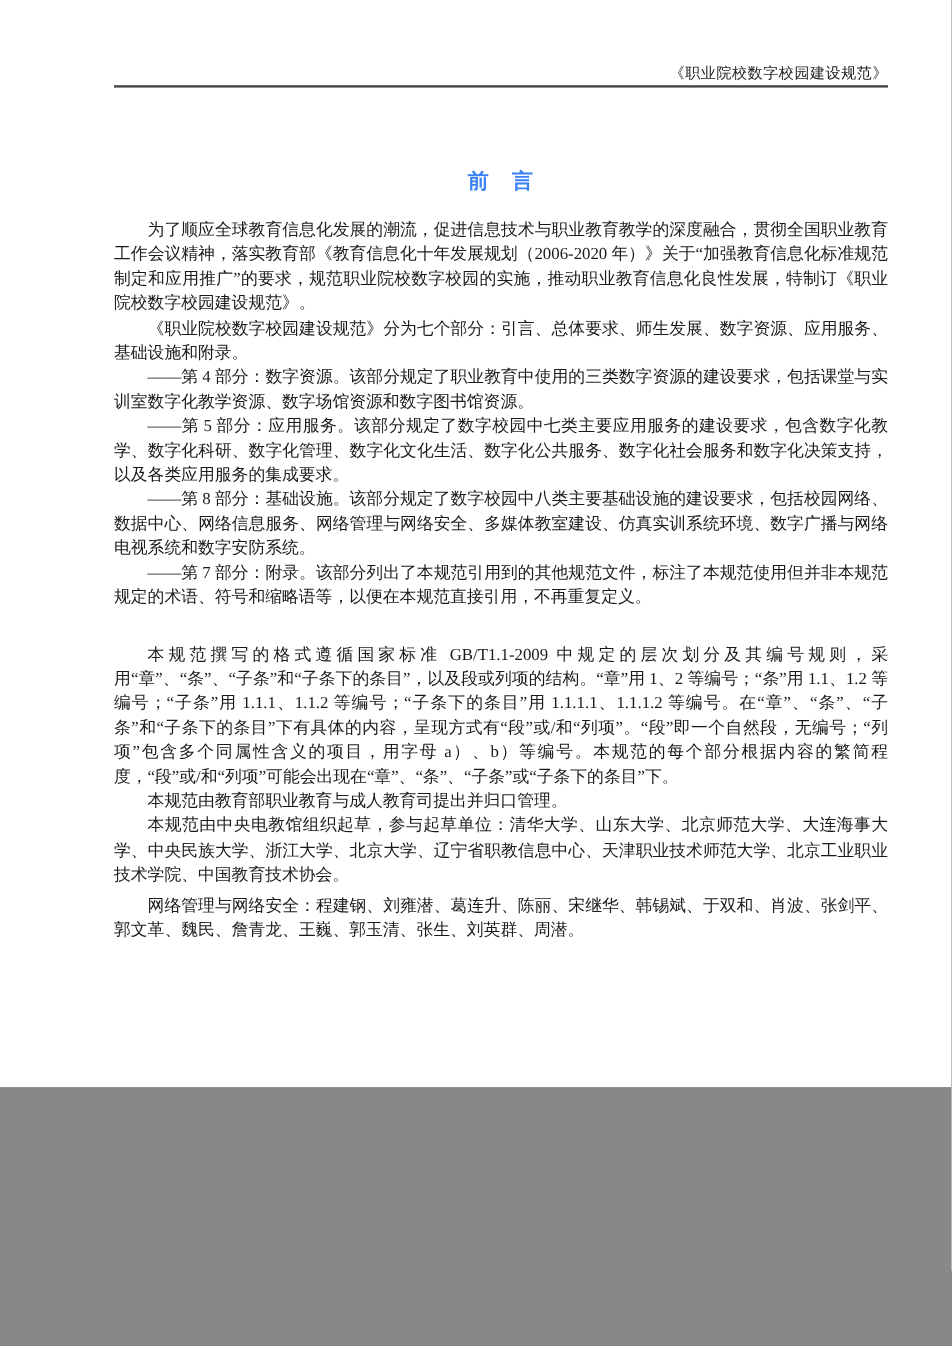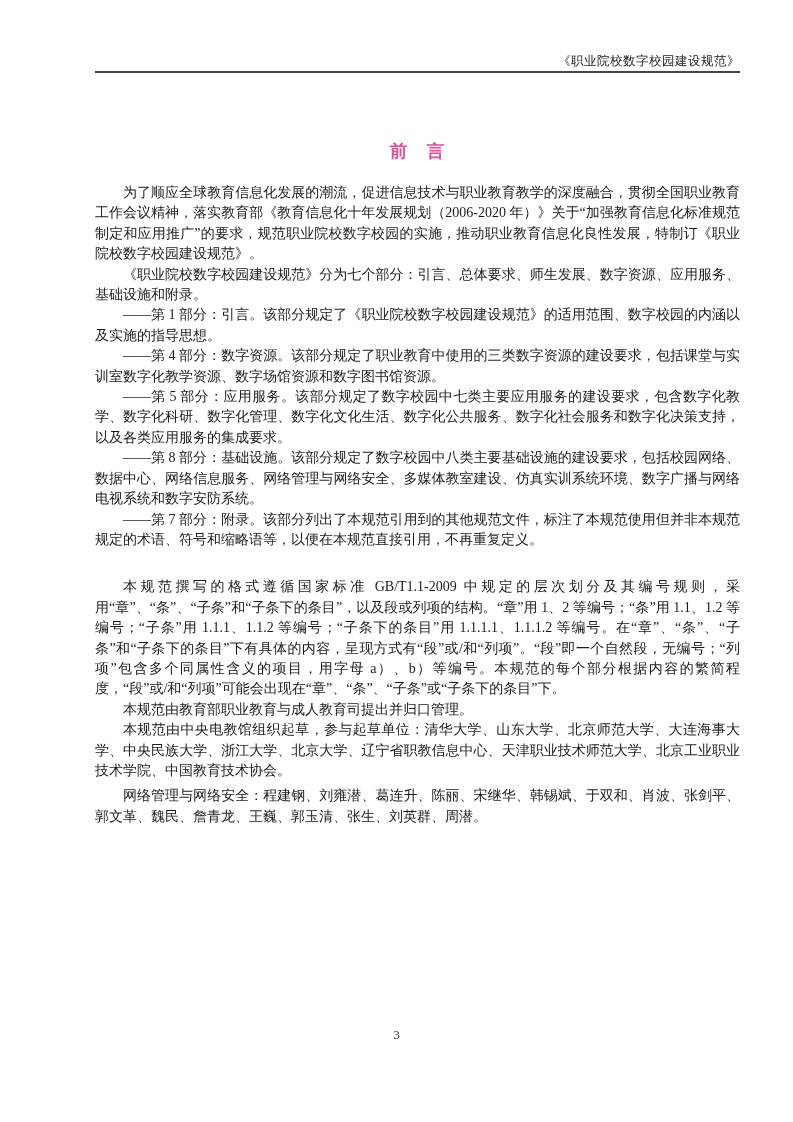--- a/index.html
+++ b/index.html
@@ -1,21 +1,21 @@
 <!DOCTYPE html>
 <html><head>
 <meta charset="utf-8">
 <style>
   * { margin: 0; padding: 0; box-sizing: border-box; }
   html, body { background: #888; }
   body { font-family: "Liberation Serif", "DejaVu Serif", serif; }
   .page {
     position: relative;
     width: 793px;
-    height: 1122px;
+    height: 906px;
     margin: 0 auto;
     background: #ffffff;
     color: #1a1a1a;
     overflow: hidden;
   }
   .running-header {
     position: absolute;
     top: 54px;
     left: 95px;
     width: 645px;
@@ -39,21 +39,21 @@
     left: 95px;
     width: 645px;
   }
   .doc-title {
     text-align: center;
     font-size: 17.5px;
     font-weight: bold;
     line-height: 24px;
     letter-spacing: 1px;
     margin-bottom: 20px;
-    color: #ec4899;
+    color: #3b82f6;
   }
   p.para {
     font-size: 14px;
     line-height: 20.4px;
     text-align: justify;
     text-indent: 2em;
     word-break: break-all;
     color: #1a1a1a;
   }
   .gap-md { }
@@ -79,21 +79,20 @@
   <div class="header-rule"></div>
 
   <div class="content">
 
     <div class="doc-title">前　言</div>
 
     <p class="para">为了顺应全球教育信息化发展的潮流，促进信息技术与职业教育教学的深度融合，贯彻全国职业教育工作会议精神，落实教育部《教育信息化十年发展规划（2006-2020 年）》关于“加强教育信息化标准规范制定和应用推广”的要求，规范职业院校数字校园的实施，推动职业教育信息化良性发展，特制订《职业院校数字校园建设规范》。</p>
 
     <p class="para gap-md">《职业院校数字校园建设规范》分为七个部分：引言、总体要求、师生发展、数字资源、应用服务、基础设施和附录。</p>
 
-    <p class="para">——第 1 部分：引言。该部分规定了《职业院校数字校园建设规范》的适用范围、数字校园的内涵以及实施的指导思想。</p>
 
 
 
     <p class="para">——第 4 部分：数字资源。该部分规定了职业教育中使用的三类数字资源的建设要求，包括课堂与实训室数字化教学资源、数字场馆资源和数字图书馆资源。</p>
 
     <p class="para">——第 5 部分：应用服务。该部分规定了数字校园中七类主要应用服务的建设要求，包含数字化教学、数字化科研、数字化管理、数字化文化生活、数字化公共服务、数字化社会服务和数字化决策支持，以及各类应用服务的集成要求。</p>
 
     <p class="para">——第 8 部分：基础设施。该部分规定了数字校园中八类主要基础设施的建设要求，包括校园网络、数据中心、网络信息服务、网络管理与网络安全、多媒体教室建设、仿真实训系统环境、数字广播与网络电视系统和数字安防系统。</p>
 
     <p class="para">——第 7 部分：附录。该部分列出了本规范引用到的其他规范文件，标注了本规范使用但并非本规范规定的术语、符号和缩略语等，以便在本规范直接引用，不再重复定义。</p>

